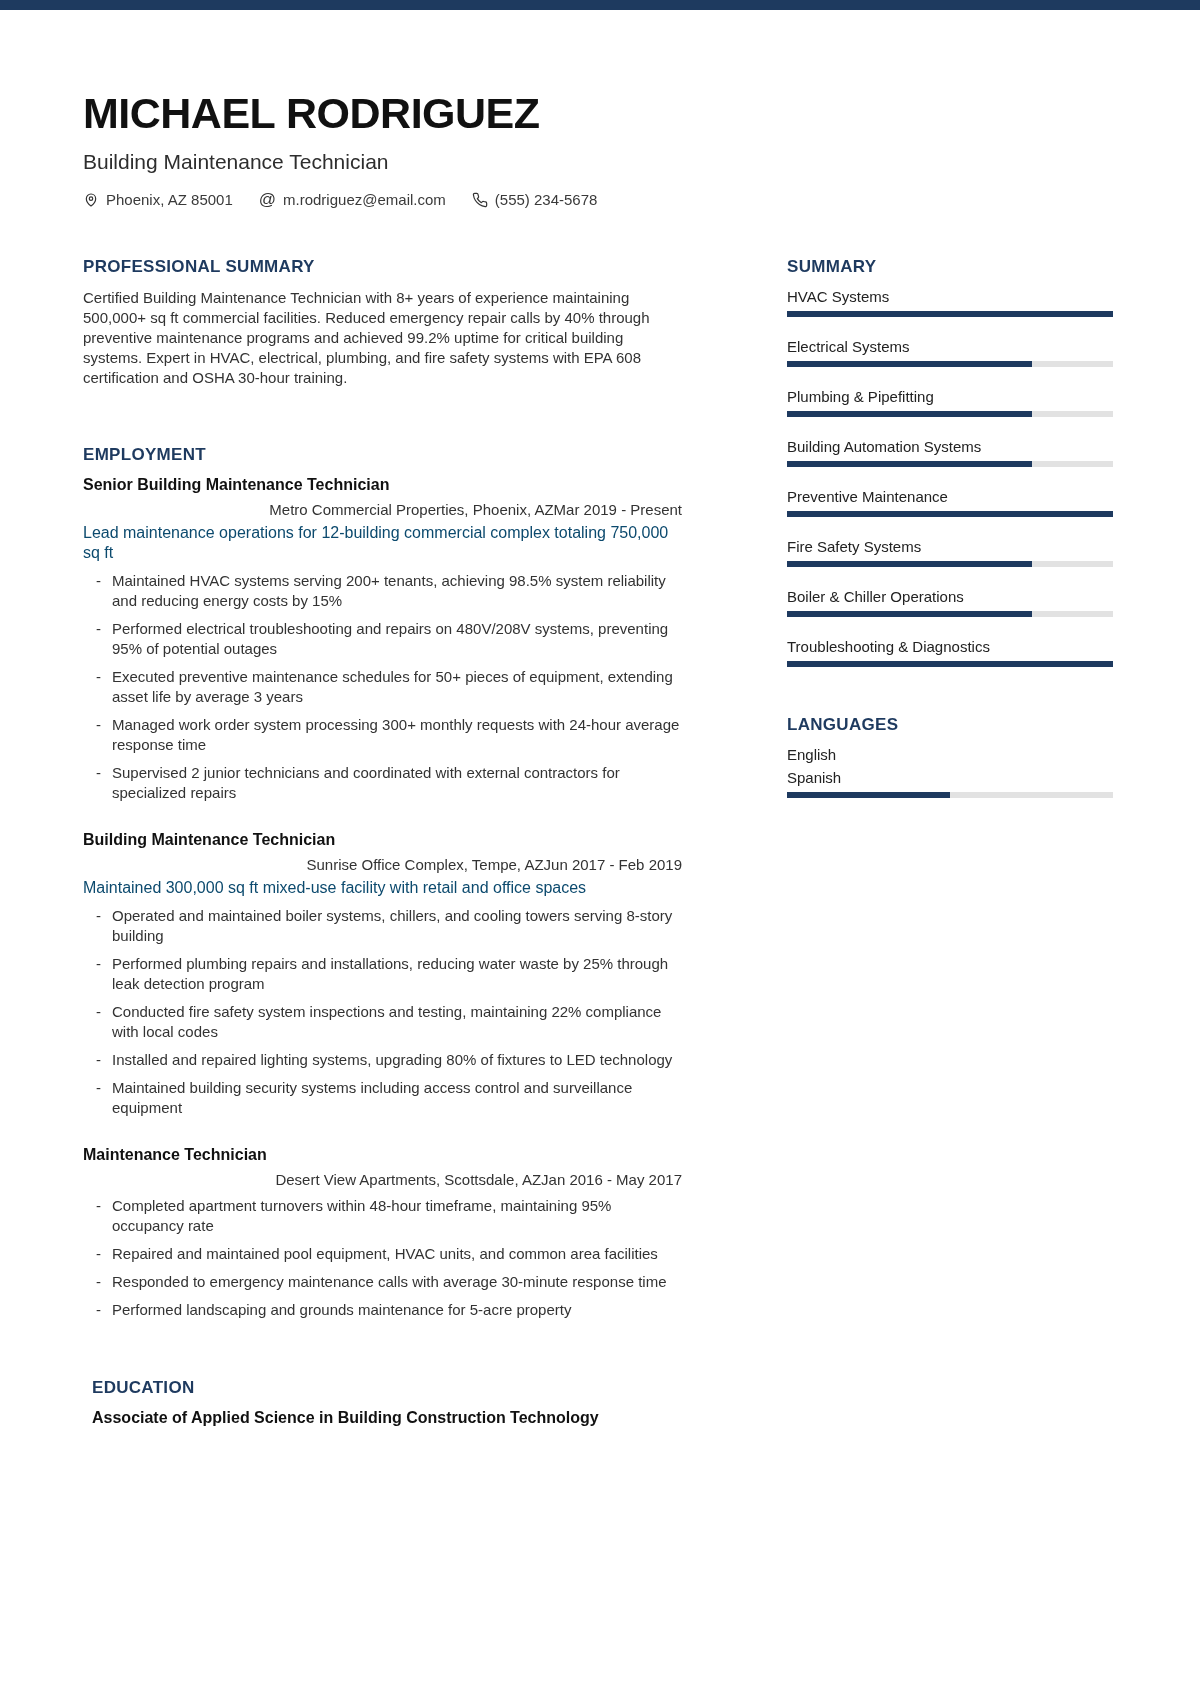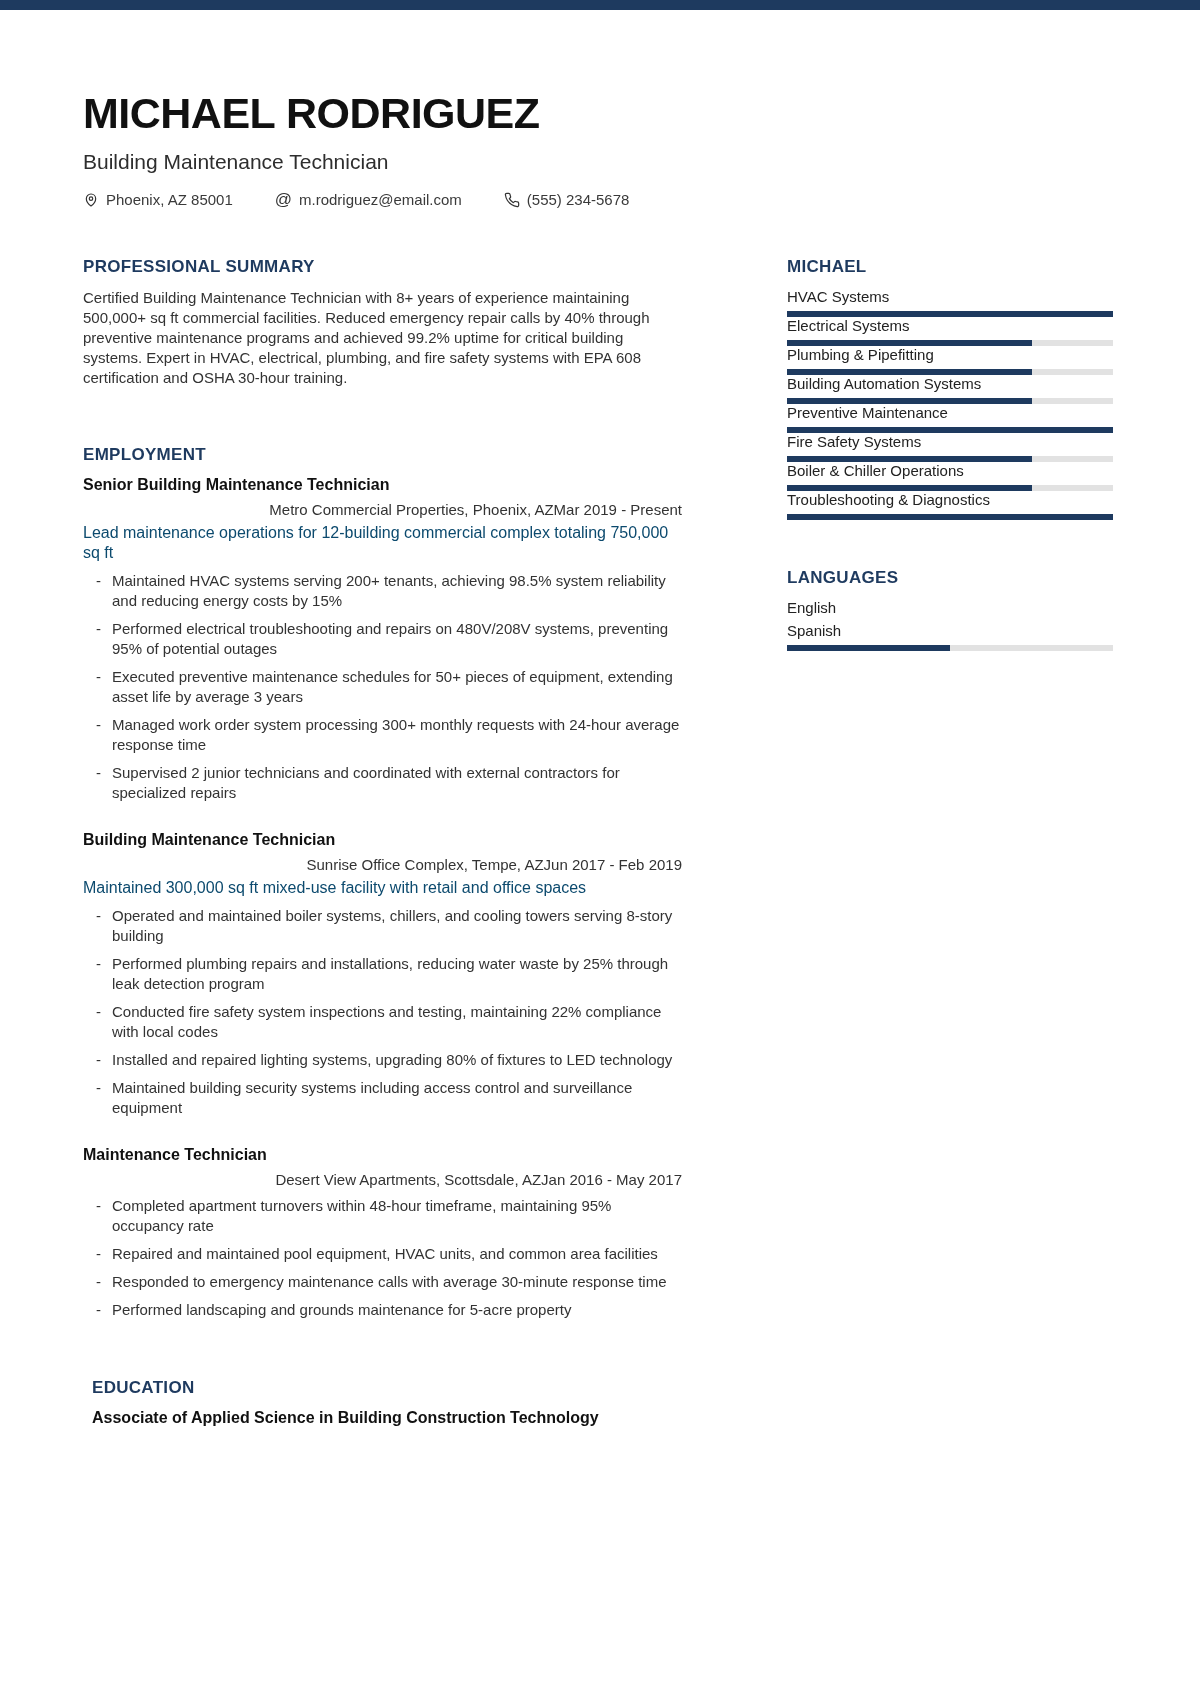--- a/index.html
+++ b/index.html
@@ -32,21 +32,21 @@
   .job-headline {
     margin-top: 13px;
     font-size: 21px;
     font-weight: 400;
     color: #2e2e2e;
   }
   .contact-row {
     margin-top: 17px;
     display: flex;
     align-items: center;
-    gap: 42px;
+    gap: 26px;
     font-size: 15px;
     color: #3a3a3a;
   }
   .contact-item { display: flex; align-items: center; gap: 7px; }
   .contact-item svg { display: block; }
   .at-glyph { font-size: 17px; font-weight: 400; color: #333; line-height: 1; }
   
   .columns {
     margin-top: 49px;
     display: flex;
@@ -101,21 +101,21 @@
   }
   .bullet .dash { width: 16px; flex: none; }
   
   .section-education { margin-top: 58px; margin-left: 9px; }
   .degree {
     font-size: 16px;
     font-weight: 700;
     color: #111111;
   }
   
-  .skill { }
+  .skill { margin-bottom: 21px; }
   .skill-label, .lang-label {
     font-size: 15px;
     color: #222222;
     margin-bottom: 6px;
   }
   .bar-track {
     height: 6px;
     width: 100%;
     background: #e2e2e2;
   }
@@ -268,21 +268,21 @@
       <div class="section-education">
         <div class="section-heading">EDUCATION</div>
         <div class="degree">Associate of Applied Science in Building Construction Technology</div>
       </div>
 
     </div>
 
     <div class="side-col">
 
       <div>
-        <div class="section-heading">MICHAEL</div>
+        <div class="section-heading">SUMMARY</div>
 
         <div class="skill">
           <div class="skill-label">HVAC Systems</div>
           <div class="bar-track">
               <div class="bar-fill" style="width: 100%;"></div>
             </div>
         </div>
         <div class="skill">
           <div class="skill-label">Electrical Systems</div>
           <div class="bar-track">

